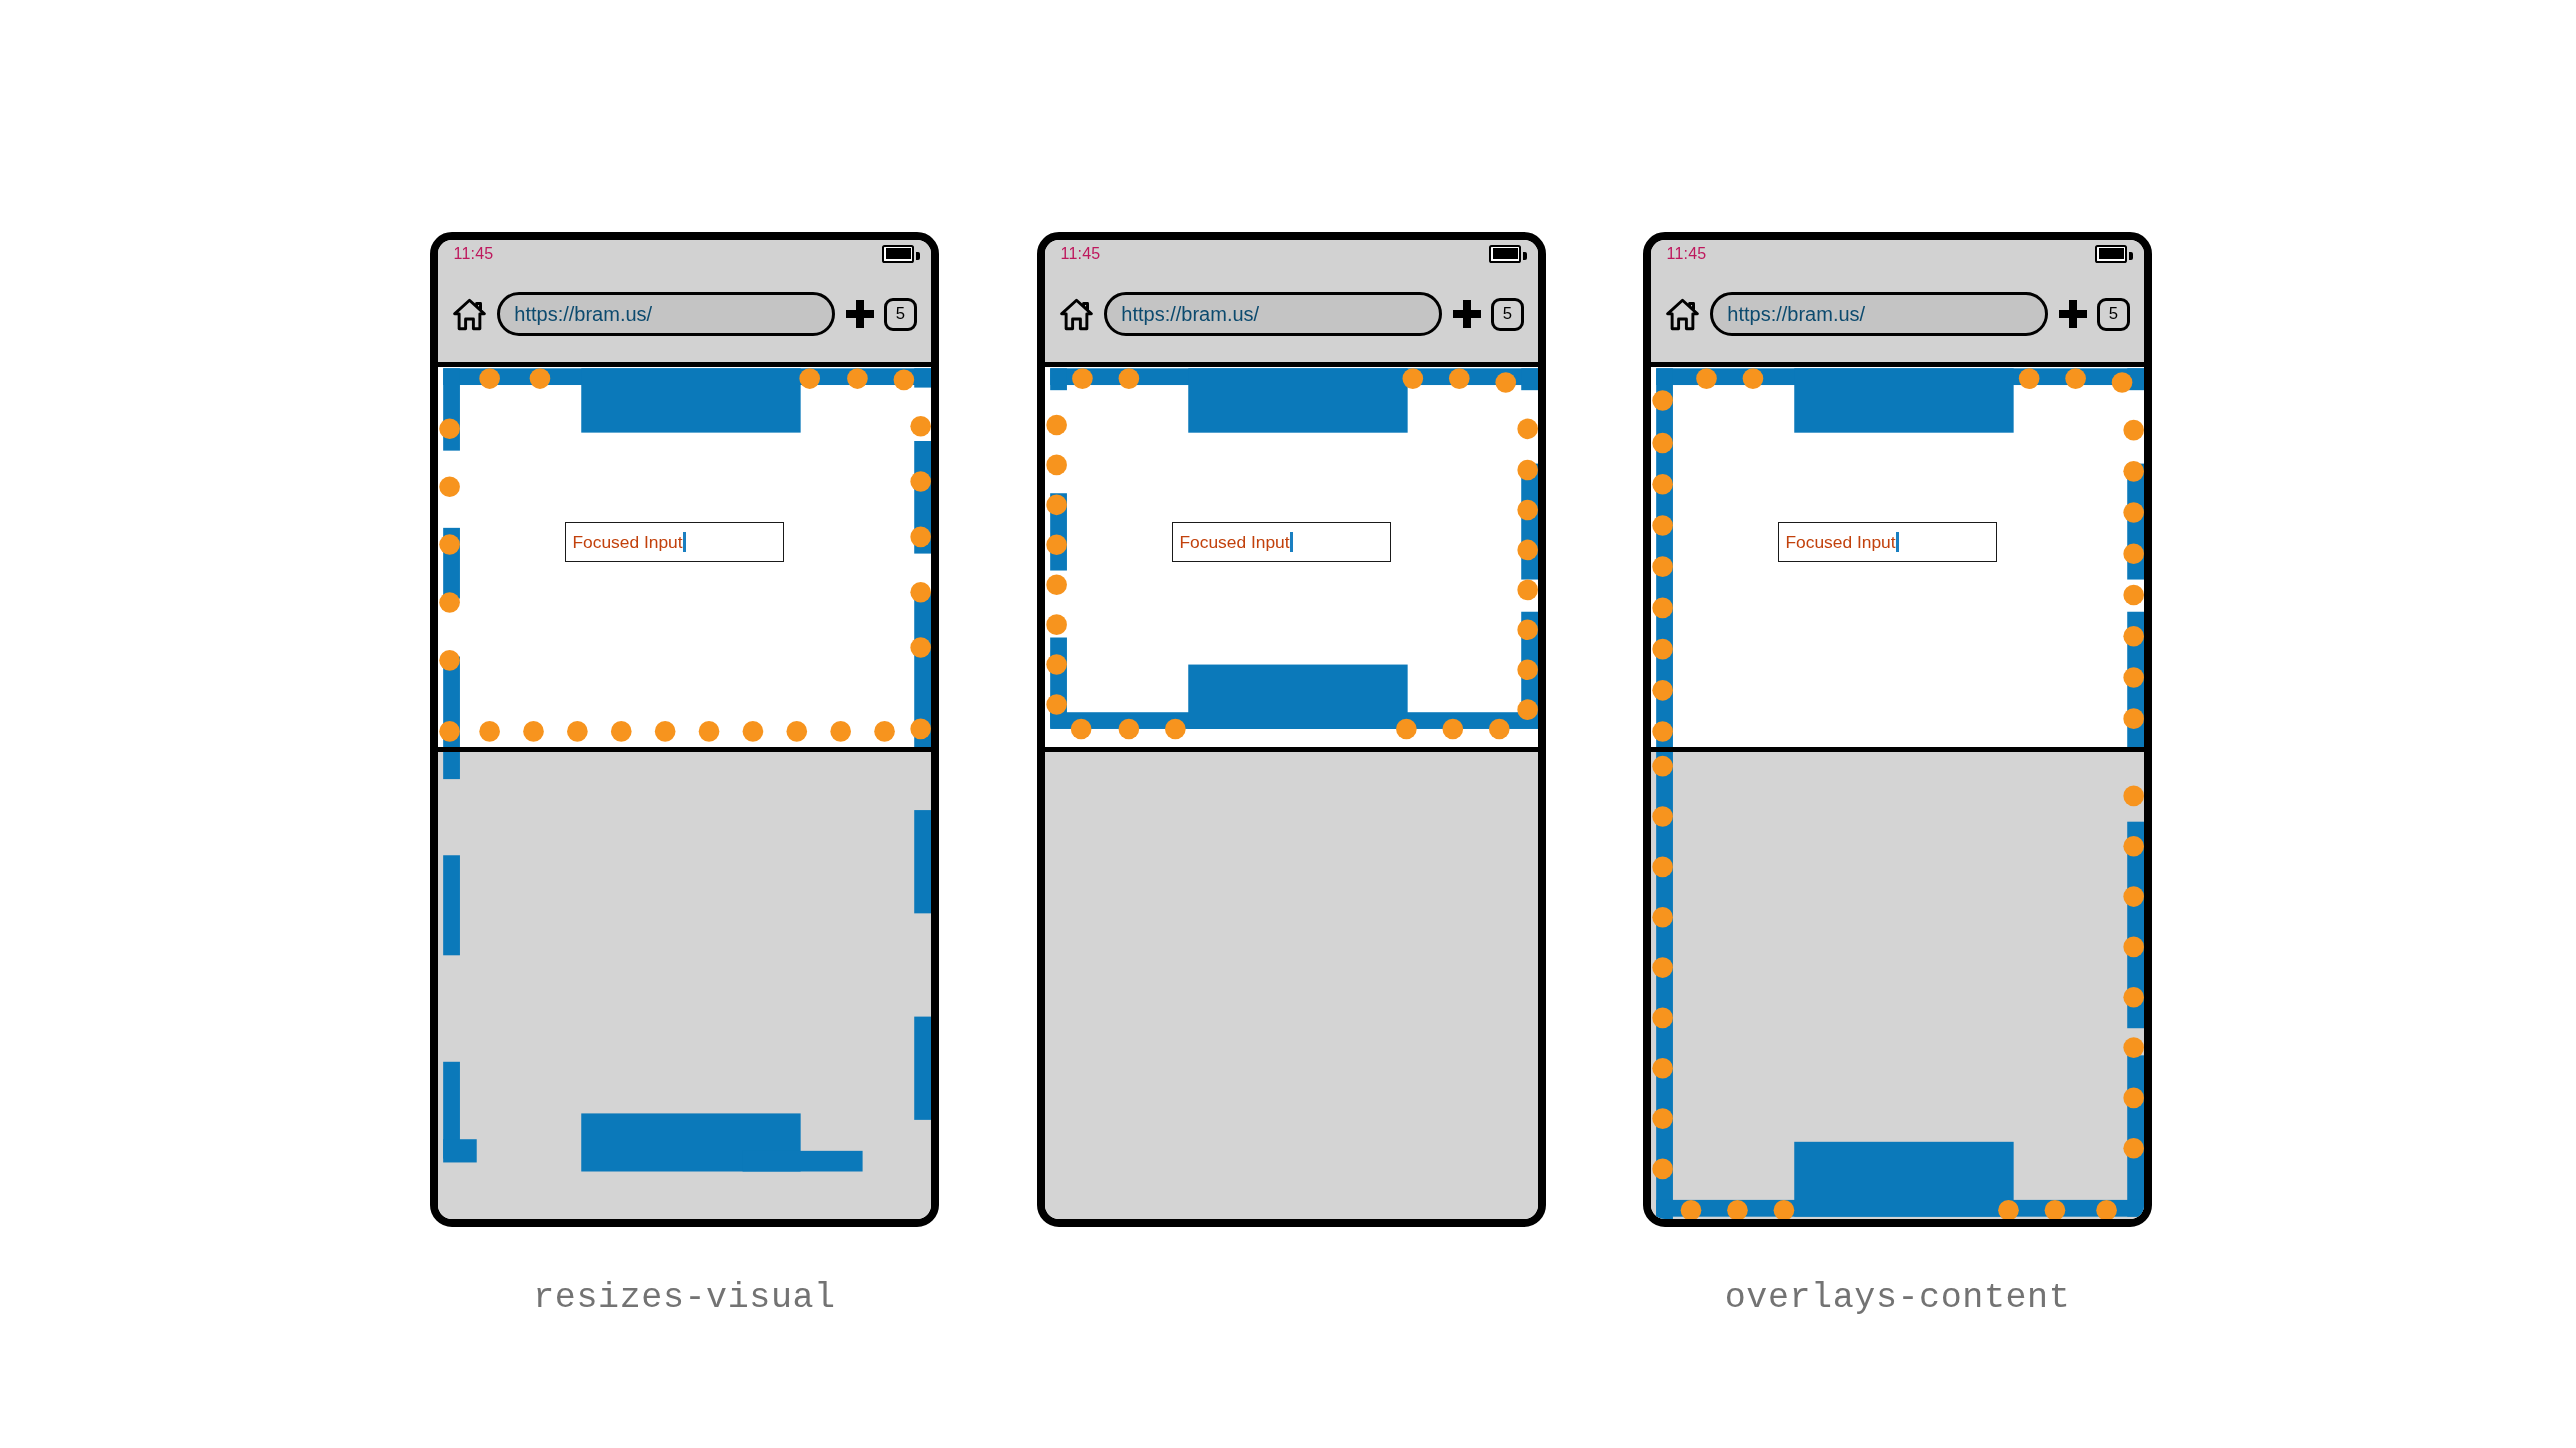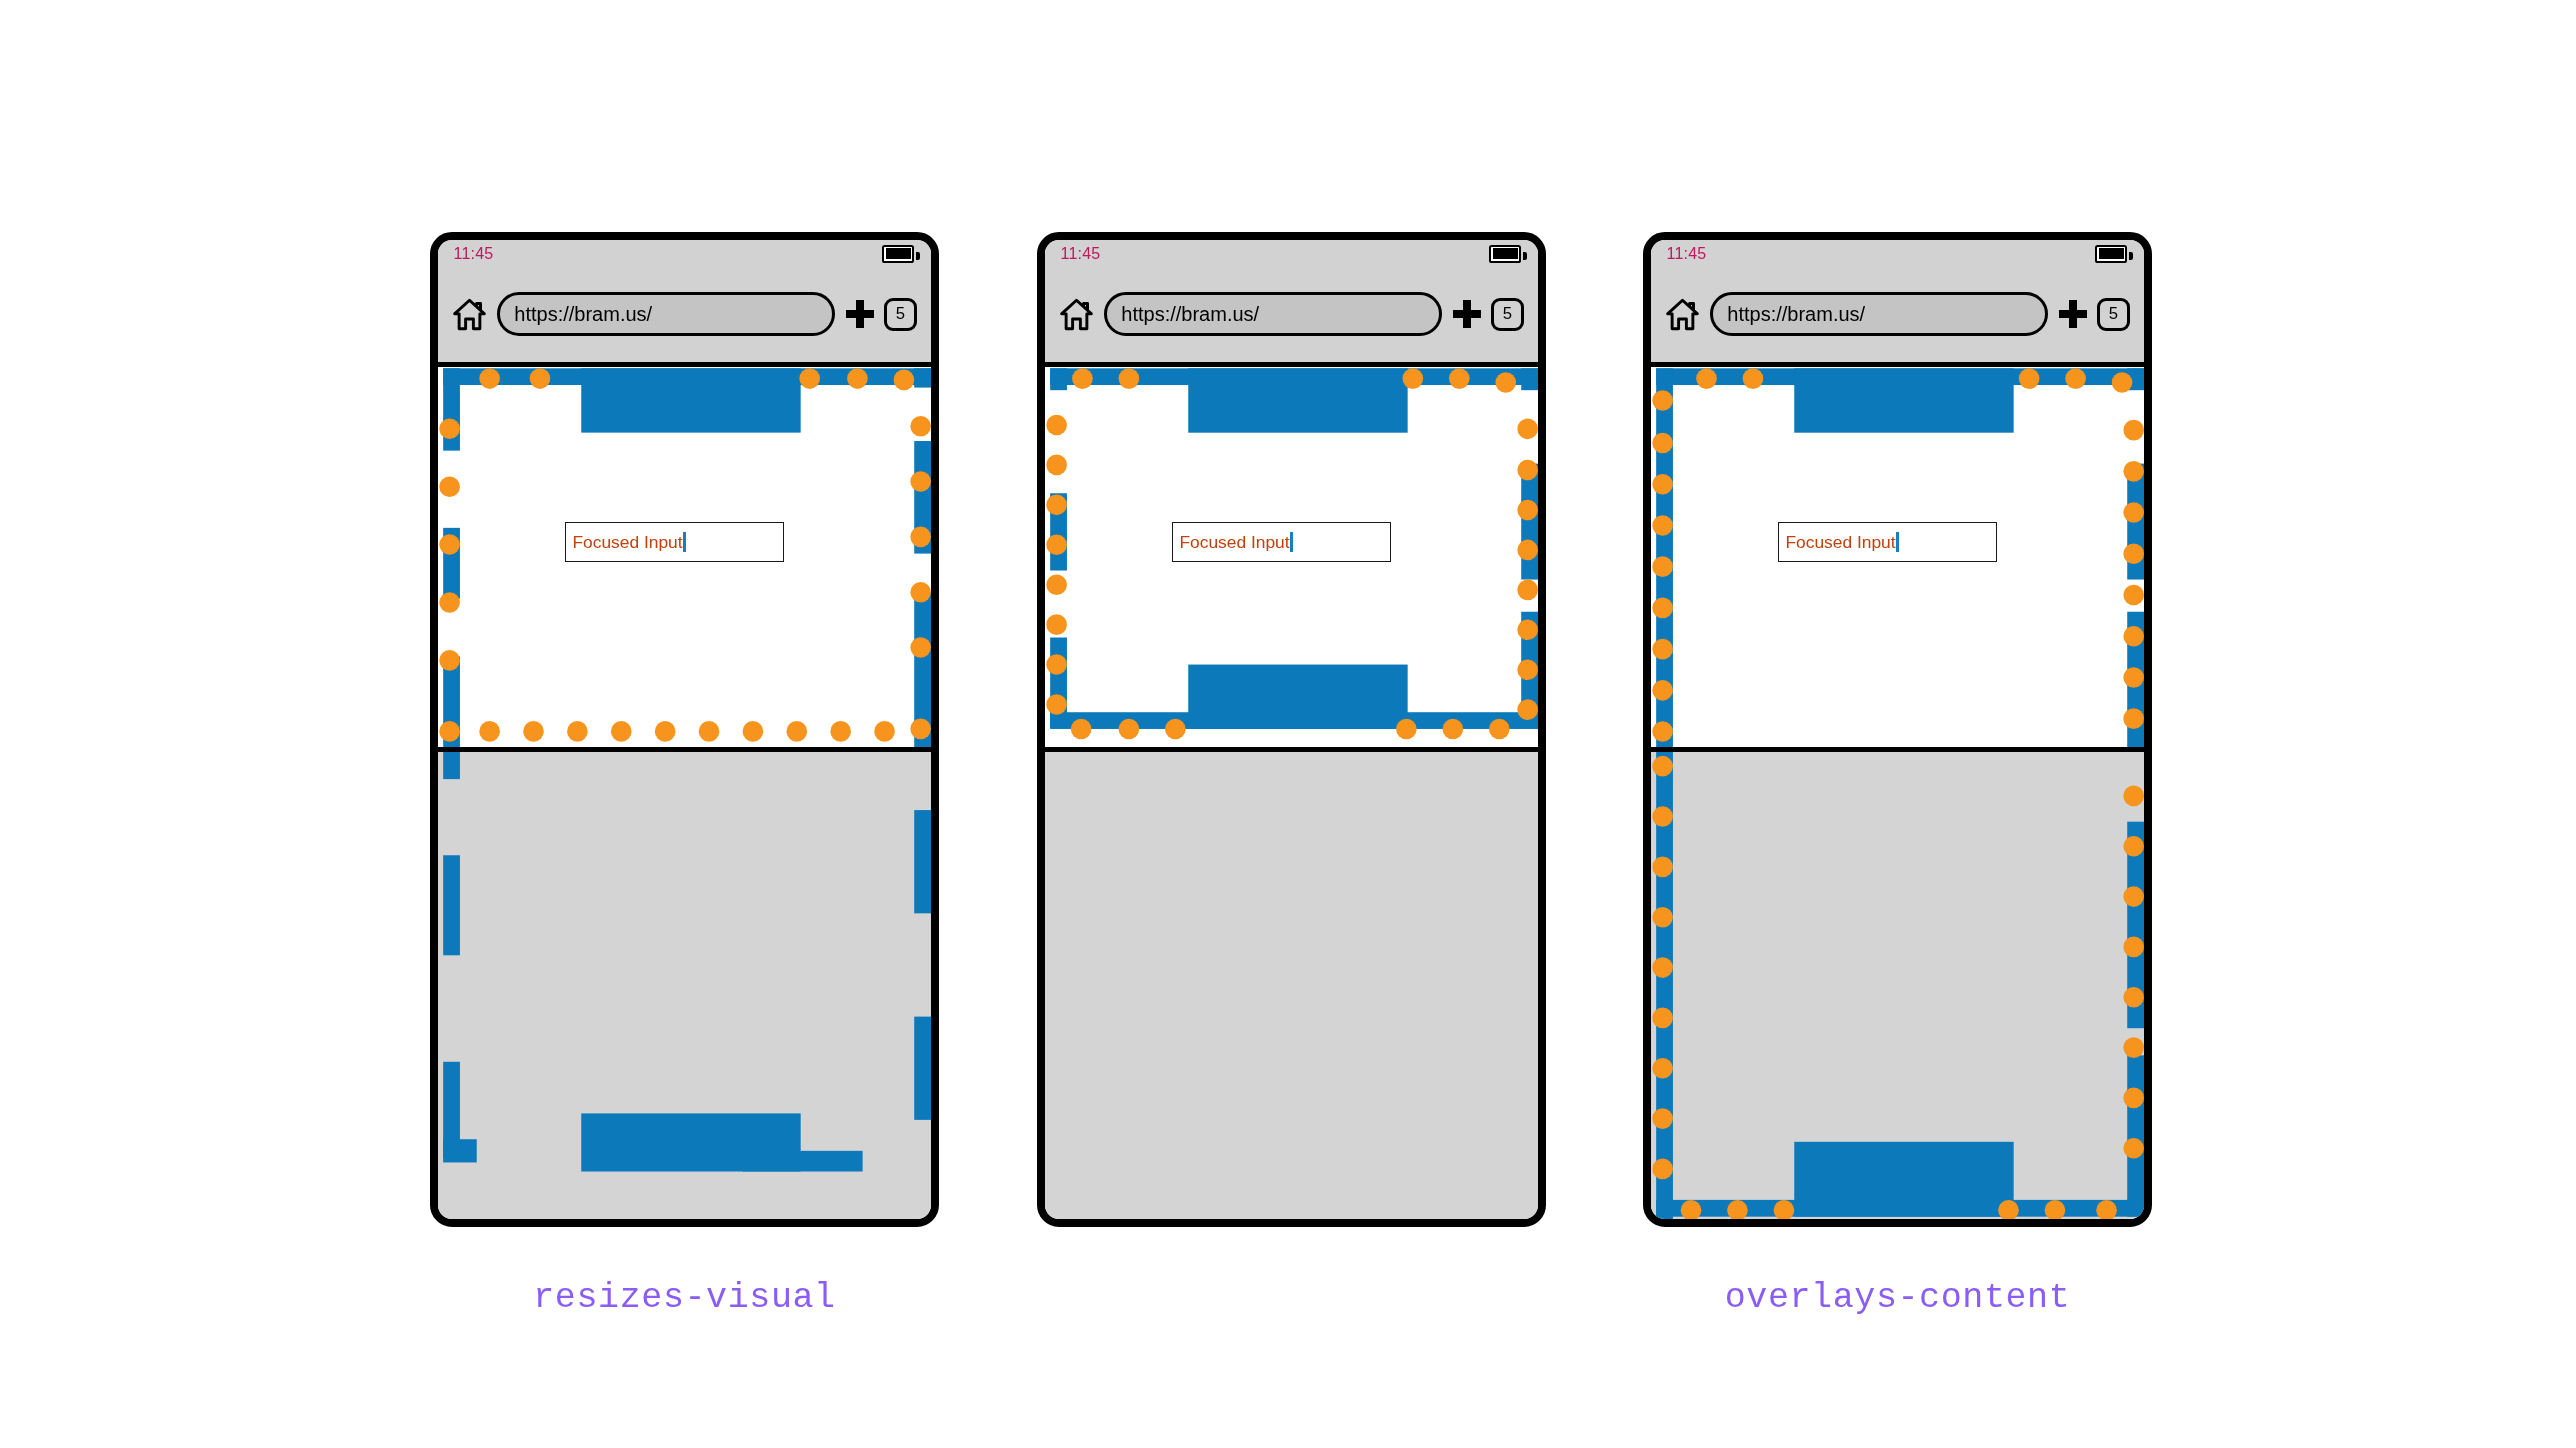--- a/index.html
+++ b/index.html
@@ -110,21 +110,21 @@
     border-radius: 22px;
     background: #c4c4c4;
     display: flex;
     align-items: center;
     padding: 0 14px;
     box-sizing: border-box;
     min-width: 0;
   }
   .urltext {
     font-size: 20px;
-    color: #000000;
+    color: #0c4a6e;
     white-space: nowrap;
     overflow: hidden;
     font-family: "Liberation Sans", sans-serif;
   }
   .plus-icon { flex: 0 0 auto; width: 28px; height: 28px; position: relative; }
   .plus-icon::before, .plus-icon::after {
     content: "";
     position: absolute;
     background: #000000;
   }
@@ -197,21 +197,21 @@
     margin-left: 0.6px;
   }
 
   
   .caption {
     position: absolute;
     width: 579px;
     text-align: center;
     font-family: "Liberation Mono", "DejaVu Sans Mono", monospace;
     font-size: 35px;
-    color: #8b5cf6;
+    color: #737373;
     letter-spacing: 0.6px;
   }
   .cap-1 { left: 395px;  top: 1278px; }
   .cap-2 { left: 1001px; top: 1278px; }
   .cap-3 { left: 1608px; top: 1278px; }
 </style>
 </head>
 <body>
 
 <div class="stage">

